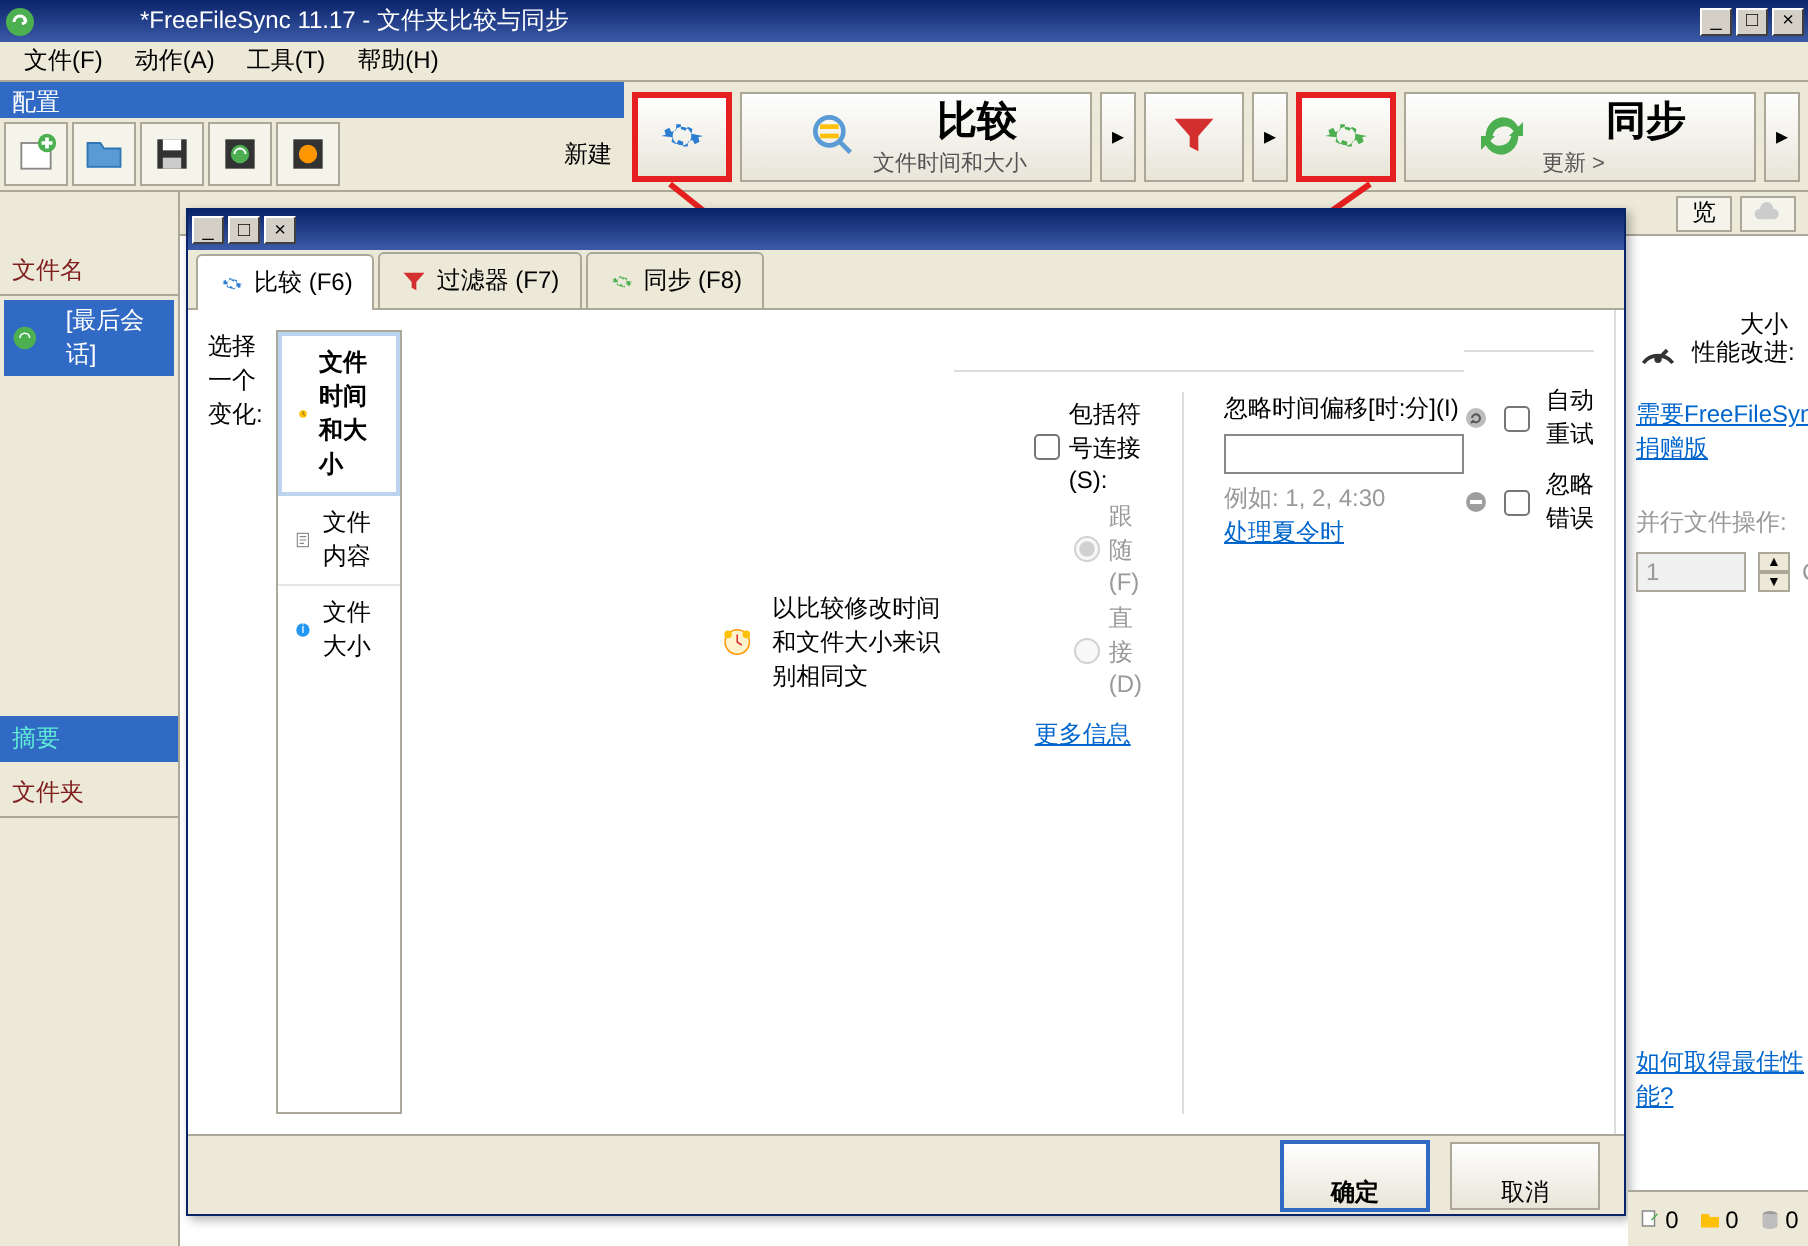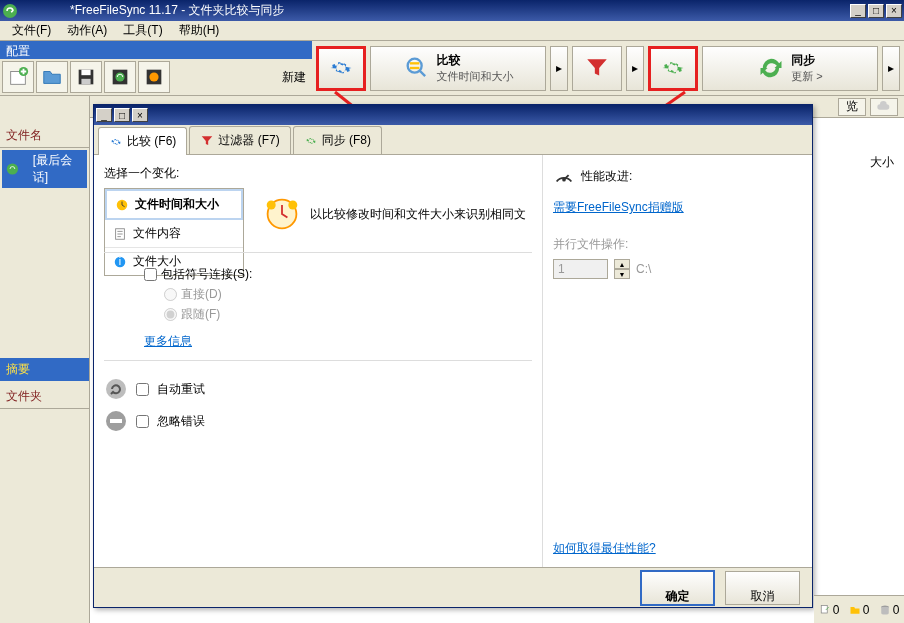--- a/index.html
+++ b/index.html
@@ -21,46 +21,46 @@
 .toolbar-left { width: 312px; display: flex; flex-direction: column; }
 .config-label { background: #316ac5; color: #fff; padding: 2px 6px; font-size: 12px; height: 18px; }
 .config-btns { display: flex; gap: 2px; padding: 2px; align-items: center; flex: 1; }
 .iconbtn { width: 32px; height: 32px; border: 1px solid #aca899; background: #f5f4ea; display: flex; align-items: center; justify-content: center; cursor: pointer; }
 .iconbtn.add { position: relative; }
 .iconbtn svg { width: 22px; height: 22px; }
 
 .toolbar-center { flex: 1; display: flex; align-items: center; gap: 4px; padding: 4px; }
 .bigbtn { height: 45px; background: linear-gradient(#fefefe, #e8e5d8); border: 1px solid #aca899; display: flex; align-items: center; justify-content: center; cursor: pointer; padding: 0 8px; gap: 6px; }
 .bigbtn.wide { flex: 1; }
-.bigbtn .biglabel { font-size: 12px; font-weight: bold; }
+.bigbtn .biglabel { font-size: 20px; font-weight: bold; margin-left: 32px; }
 .bigbtn .sublabel { font-size: 11px; color: #555; }
 .highlight-red { border: 3px solid #e62020; }
 .arrow-small { width: 18px; height: 45px; background: linear-gradient(#fefefe, #e8e5d8); border: 1px solid #aca899; display: flex; align-items: center; justify-content: center; cursor: pointer; }
 
 
 .left-panel { position: absolute; left: 0; top: 96px; width: 90px; bottom: 0; background: #ece9d8; border-right: 1px solid #aca899; }
-.panel-header { background: #316ac5; color: #fde047; padding: 3px 6px; font-size: 12px; margin-top: 4px; }
+.panel-header { background: #316ac5; color: #5eead4; padding: 3px 6px; font-size: 12px; margin-top: 4px; }
 .panel-header.inactive { background: #ece9d8; color: #7f1d1d; border-bottom: 1px solid #aca899; }
 .session-item { display: flex; align-items: center; gap: 14px; padding: 2px 4px; background: #316ac5; color: #fff; margin: 2px; }
 
 
 .right-content { position: absolute; left: 90px; top: 96px; right: 0; bottom: 0; }
 .filename-bar { background: #ece9d8; height: 22px; display: flex; align-items: center; padding: 0 6px; border-bottom: 1px solid #aca899; justify-content: space-between; }
 .filename-bar .rightbtns { display: flex; gap: 4px; }
 .smallbtn { width: 28px; height: 18px; border: 1px solid #aca899; background: #f5f4ea; display: flex; align-items: center; justify-content: center; cursor: pointer; }
 
 
 .dialog { position: absolute; left: 93px; top: 104px; width: 720px; height: 504px; background: #ece9d8; border: 1px solid #0a246a; box-shadow: 2px 2px 5px rgba(0,0,0,0.3); display: flex; flex-direction: column; }
 .dialog .titlebar { height: 20px; }
 .dialog-tabs { background: #ece9d8; height: 30px; display: flex; align-items: flex-end; padding: 0 4px; border-bottom: 1px solid #aca899; }
 .dlgtab { padding: 5px 10px; border: 1px solid #aca899; border-bottom: none; background: #ece9d8; margin-right: 2px; display: flex; align-items: center; gap: 4px; cursor: pointer; border-radius: 3px 3px 0 0; }
 .dlgtab.active { background: #fff; position: relative; top: 1px; }
 
 .dialog-body { flex: 1; display: flex; background: #fff; }
-.dlg-left { flex: 1; padding: 10px; display: flex; flex-direction: column; }
+.dlg-left { flex: 1; padding: 10px; display: flex; }
 .dlg-right { width: 270px; padding: 10px; border-left: 1px solid #ddd; display: flex; flex-direction: column; }
 
 .section-label { margin-bottom: 6px; }
 .option-list { border: 1px solid #aca899; width: 140px; }
 .option-item { padding: 5px 8px; display: flex; align-items: center; gap: 6px; cursor: pointer; border-bottom: 1px solid #e5e5e5; }
 .option-item.selected { background: #fff; border: 2px solid #bcd4f0; }
 .option-item:last-child { border-bottom: none; }
 
 .desc-row { display: flex; align-items: center; gap: 10px; margin-top: -80px; margin-left: 160px; }
 .clock-icon { width: 36px; height: 36px; }
@@ -311,30 +311,36 @@
         <span>以比较修改时间和文件大小来识别相同文</span>
       </div>
 
       <div class="sub-columns">
         <div class="sub-col">
           <div class="checkbox-row">
             <input type="checkbox" style="">
             <span>包括符号连接(S):</span>
           </div>
           <div class="radio-row">
+            <input type="radio" checked="" disabled="" style="">
+            <span style="color:#999">跟随(F)</span>
+          </div>
+          <div class="radio-row">
             <input type="radio" disabled="" style="">
             <span style="color:#999">直接(D)</span>
-          </div>
-          <div class="radio-row">
-            <input type="radio" checked="" disabled="" style="">
-            <span style="color:#999">跟随(F)</span>
           </div>
           <div style="margin:10px 0 0 40px">
             <span class="link">更多信息</span>
           </div>
+        </div>
+        <div class="sub-col" style="border-left:1px solid #ddd;padding-left:20px">
+          <div>忽略时间偏移[时:分](I)</div>
+          <input type="text" style="width: 120px; height: 20px; border: 1px solid rgb(136, 136, 136); margin: 4px 0px;">
+          <div style="color:#999">例如: 1, 2, 4:30</div>
+          <span class="link">处理夏令时</span>
         </div>
       </div>
 
       <div style="border-top:1px solid #ddd;margin-top:10px;padding-top:8px">
         <div class="ignore-row">
           <svg class="round-icon" viewBox="0 0 24 24">
             <circle cx="12" cy="12" r="10" fill="#bdbdbd"></circle>
               <path d="M8 12a4 4 0 1 1 1 3l-2 2" stroke="#555" fill="none" stroke-width="2"></path>
           </svg>
           <input type="checkbox" style="">

